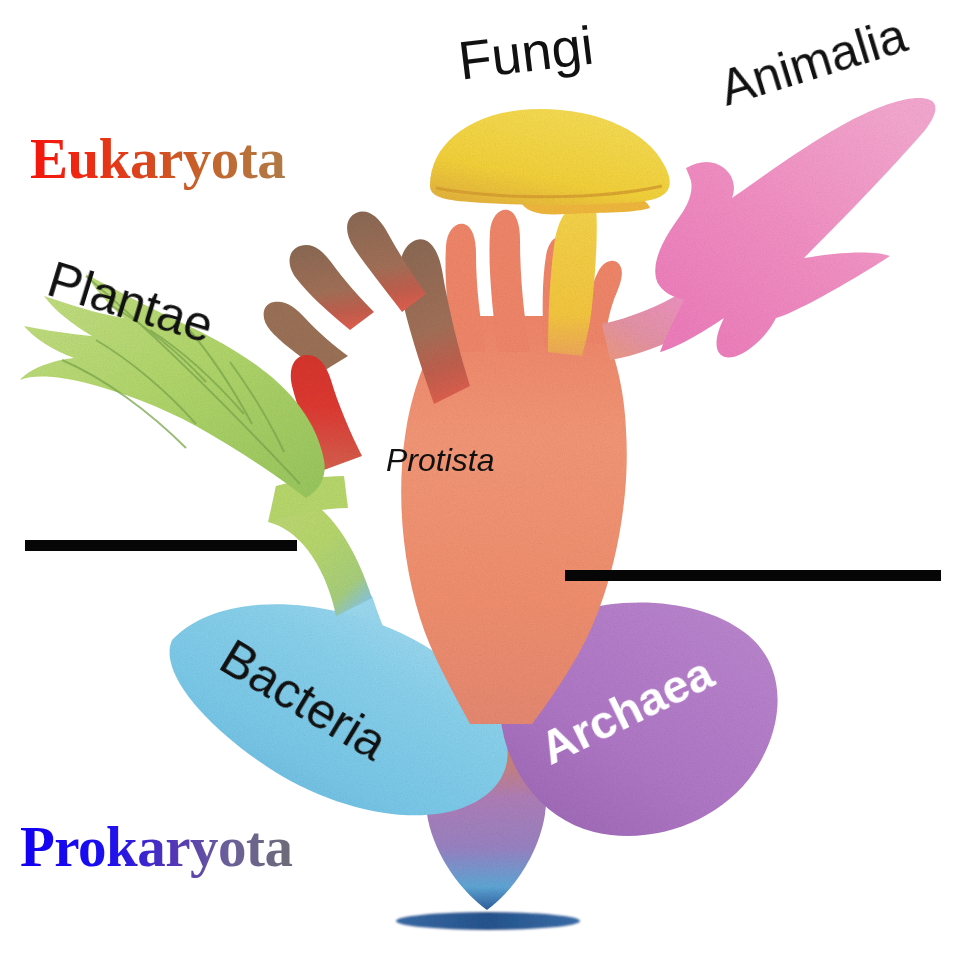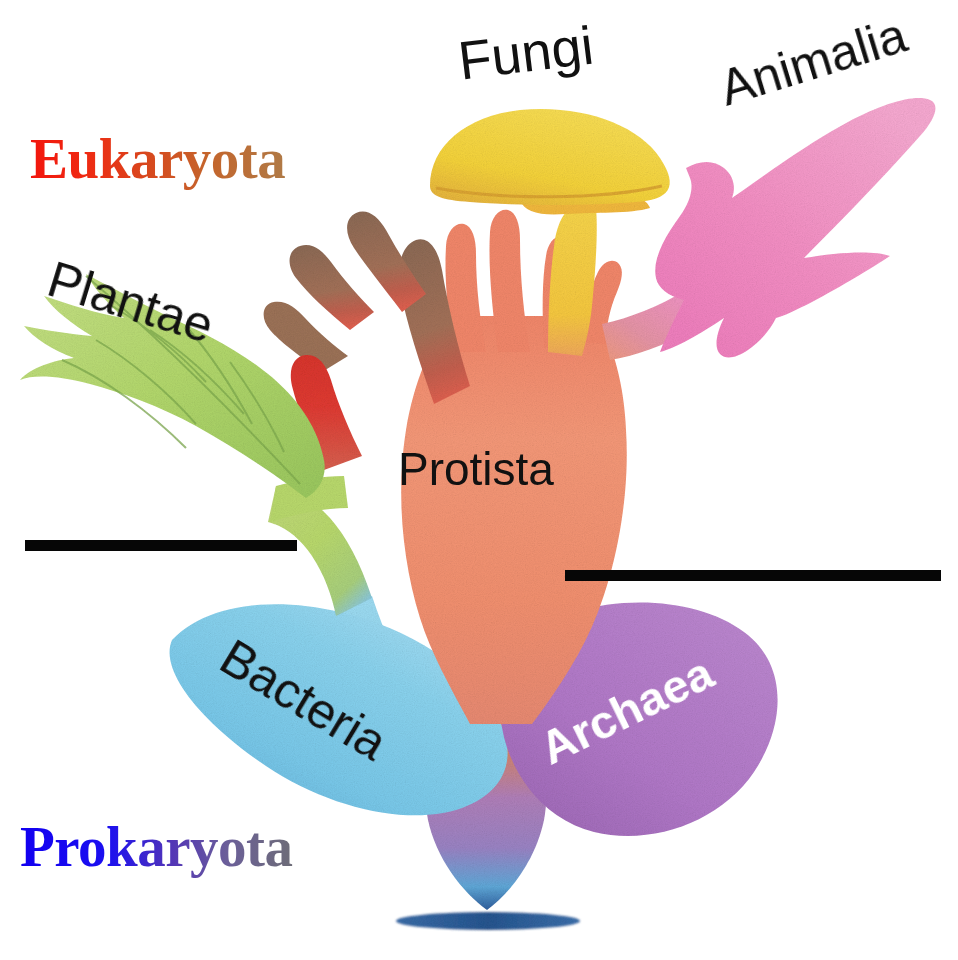--- a/index.html
+++ b/index.html
@@ -29,21 +29,21 @@
     background-image:linear-gradient(90deg,#1200f0 0%,#1b0ff0 32%,#5336b6 56%,#6b5f99 76%,#6d6c77 100%);
     -webkit-background-clip:text;background-clip:text;color:transparent;
     -webkit-text-fill-color:transparent;
   }
 
   
   .kname{font-family:"Liberation Sans", sans-serif;color:#111;font-weight:400;}
   #fungi-label{left:455px;top:30px;font-size:54px;transform:rotate(-7deg);transform-origin:left top;}
   #animalia-label{left:713px;top:62px;font-size:50px;transform:rotate(-17deg);transform-origin:left top;}
   #plantae-label{left:58px;top:250px;font-size:50px;transform:rotate(17deg);transform-origin:left top;}
-  #protista-label{left:398px;top:442px;font-size:46px;}
+  #protista-label{left:386px;top:442px;font-size:32px;font-style:italic;}
   #bacteria-label{left:240px;top:628px;font-size:50px;transform:rotate(31deg);transform-origin:left top;}
   #archaea-label{left:531px;top:726px;font-size:47px;font-weight:bold;color:#ffffff;
                  transform:rotate(-26deg);transform-origin:left top;}
 
   
   .rule{position:absolute;background:#060606;}
   #rule-left{left:25px;top:540px;width:272px;height:11px;}
   #rule-right{left:565px;top:570px;width:376px;height:11px;}
 </style>
 </head>

